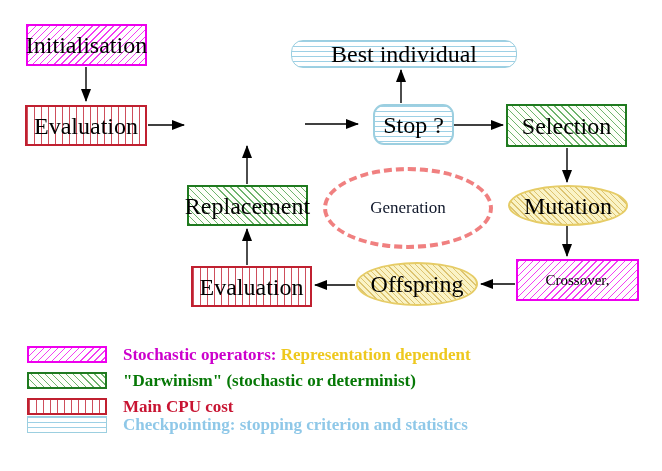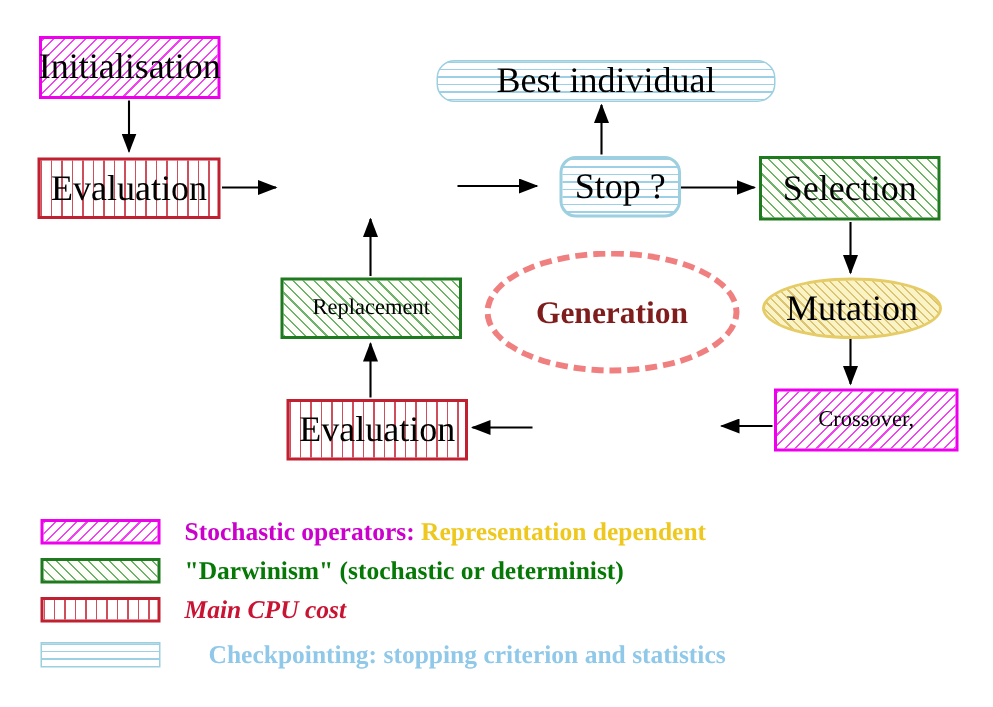--- a/index.html
+++ b/index.html
@@ -29,21 +29,21 @@
     border:2px solid #9ccfe0;
     background:repeating-linear-gradient(180deg, rgba(140,200,225,.85) 0 1px, rgba(140,200,225,0) 1px 5px) #fff;
   }
   .ellipse-yellow{
     border:2px solid #e6cc66;border-radius:50%;
     background:repeating-linear-gradient(45deg, rgba(214,184,92,.8) 0 1px, rgba(214,184,92,0) 1px 4px) #faf3c6;
   }
   .generation-ellipse{
     position:absolute;border:4px dashed #f08080;border-radius:50%;
     display:flex;align-items:center;justify-content:center;
-    color:#7f1d1d;font-size:21px;box-sizing:border-box;background:transparent;font-weight:bold;
+    color:#0f172a;font-size:17px;box-sizing:border-box;background:transparent;
   }
   #arrow-layer{position:absolute;left:0;top:0;width:662px;height:471px;pointer-events:none;}
   #arrow-layer line{stroke:#000;stroke-width:1.4;}
   
   .legend-row{position:absolute;left:27px;display:flex;align-items:center;}
   .legend-swatch{width:80px;height:17px;box-sizing:border-box;flex:0 0 auto;}
   .legend-text{margin-left:16px;font-size:17px;font-weight:bold;white-space:nowrap;line-height:1;}
   .t-magenta{color:#cc00cc;}
   .t-gold{color:#eec81e;}
   .t-green{color:#067806;}
@@ -85,43 +85,44 @@
   <div class="node stripe-cyan" style="left:373px;top:104px;width:81px;height:41px;border-radius:11px;">Stop ?</div>
 
   <div class="node hatch-green" style="left:506px;top:104px;width:121px;height:43px;">Selection</div>
 
   <div class="node ellipse-yellow" style="left:508px;top:185px;width:120px;height:41px;">Mutation</div>
 
   <div class="node hatch-magenta two-line" style="left:516px;top:259px;width:123px;height:42px;flex-direction:column;">
     <span>Crossover,</span>
   </div>
 
+  <div class="node ellipse-yellow" style="left:356px;top:262px;width:122px;height:44px;">Offspring</div>
 
   <div class="node stripe-red" style="left:191px;top:266px;width:121px;height:41px;">Evaluation</div>
 
-  <div class="node hatch-green" style="left:187px;top:185px;width:121px;height:41px;font-size:15px;">Replacement</div>
+  <div class="node hatch-green" style="left:187px;top:185px;width:121px;height:41px;font-size:24px;">Replacement</div>
 
   <div class="generation-ellipse" style="left:323px;top:167px;width:170px;height:82px;">Generation</div>
 
   <div class="legend-row" style="top:346px;">
     <div class="legend-swatch hatch-magenta"></div>
     <div class="legend-text">
       <span class="t-magenta">Stochastic operators:</span>
       <span class="t-gold">Representation dependent</span>
     </div>
   </div>
 
   <div class="legend-row" style="top:372px;">
     <div class="legend-swatch hatch-green"></div>
     <div class="legend-text t-green">"Darwinism" (stochastic or determinist)</div>
   </div>
 
-  <div class="legend-row" style="top:398px;font-style:italic;">
+  <div class="legend-row" style="top:398px;">
     <div class="legend-swatch stripe-red"></div>
     <div class="legend-text t-red">Main CPU cost</div>
   </div>
 
-  <div class="legend-row" style="top:428px;gap:16px;">
+  <div class="legend-row" style="top:416px;">
     <div class="legend-swatch stripe-cyan" style="border-width:1px;"></div>
     <div class="legend-text t-cyan">Checkpointing: stopping criterion and statistics</div>
   </div>
 
 </div>
 
 </body></html>

